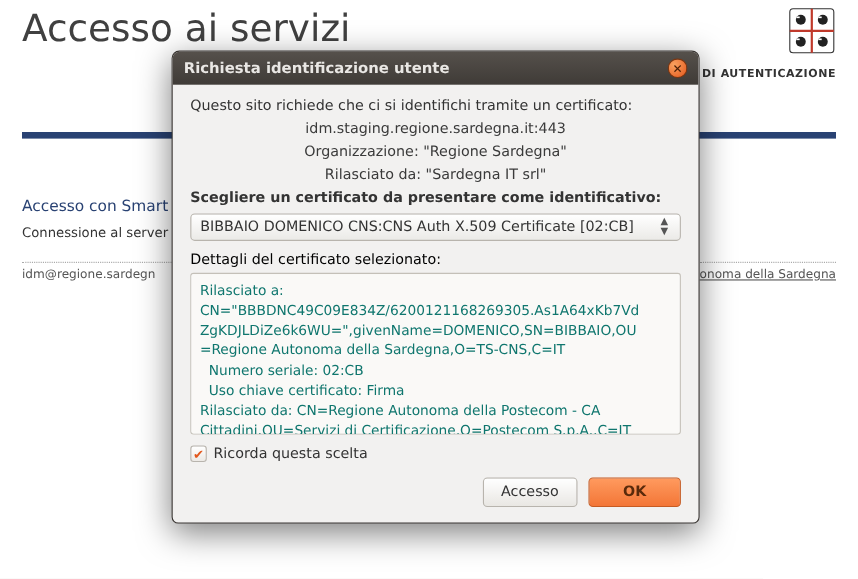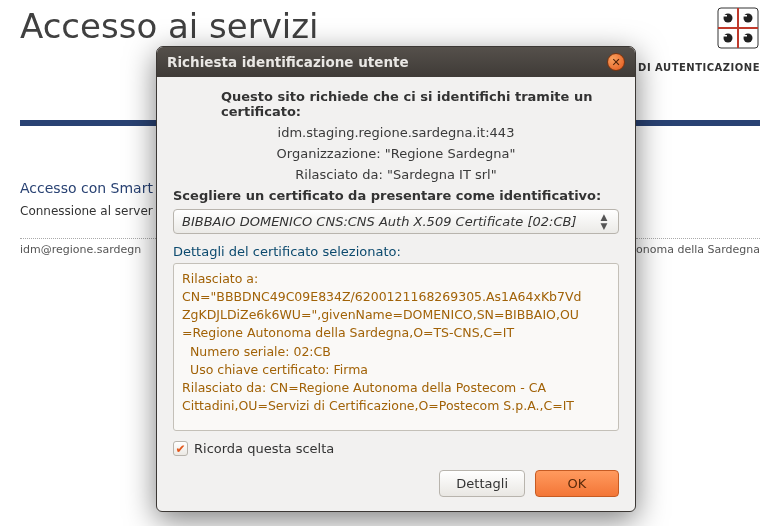--- a/index.html
+++ b/index.html
@@ -63,20 +63,21 @@
   }
   .footer-right {
     position: absolute;
     right: 20px;
     top: 238px;
     font-size: 11px;
     color: #555;
     border-top: 1px dotted #aaa;
     padding-top: 4px;
     text-align: right;
+    text-decoration: underline;
   }
 
   
   .dialog {
     position: absolute;
     left: 156px;
     top: 46px;
     width: 480px;
     background: #f2f1f0;
     border: 1px solid #3b3734;
@@ -105,73 +106,71 @@
     font-size: 11px;
     line-height: 1;
     cursor: pointer;
   }
   .dlg-body {
     padding: 12px 16px 14px 16px;
     font-size: 13px;
     color: #333;
   }
   .dlg-h {
-    font-weight: bold;
+    font-weight: normal;
     margin-bottom: 6px;
-    margin-left: 48px;
   }
   .dlg-line {
     margin: 2px 0 6px 0;
     color: #3a3a3a;
     text-align: center;
   }
   .dlg-h2 {
     font-weight: bold;
     margin-bottom: 6px;
   }
   .select {
     width: 100%;
     border: 1px solid #b8b4ad;
     border-radius: 4px;
     background: linear-gradient(#ffffff, #ebeae7);
     padding: 4px 36px 4px 8px;
     font-size: 13px;
     position: relative;
     cursor: pointer;
-    font-style: italic;
   }
   .select .selv {
     white-space: nowrap;
     overflow: hidden;
     text-overflow: ellipsis;
   }
   .select .arrow {
     position: absolute;
     right: 6px; top: 50%;
     transform: translateY(-50%);
     width: 16px; text-align: center;
     color: #555;
     font-size: 9px;
     line-height: 1;
   }
   .subhead {
     margin-top: 10px;
     margin-bottom: 4px;
-    color: #0c4a6e;
+    color: #000000;
   }
   .details {
     border: 1px solid #c4c0b8;
     background: #faf9f7;
     border-radius: 3px;
     padding: 6px 8px;
-    height: 168px;
+    height: 147px;
     overflow-y: scroll;
     font-size: 12.5px;
     line-height: 1.45;
-    color: #a16207;
+    color: #0f766e;
     word-break: break-word;
   }
   .details .ind {
     padding-left: 8px;
   }
   
   .details::-webkit-scrollbar { width: 14px; }
   .details::-webkit-scrollbar-track { background: #eceae6; border-left:1px solid #d6d2ca; }
   .details::-webkit-scrollbar-thumb { background: #c6c1b8; border-radius: 7px; border:2px solid #eceae6; }
 
@@ -209,21 +208,21 @@
     text-align: center;
   }
   .btn-default {
     background: linear-gradient(#ffffff,#e9e7e3);
     color: #333;
   }
   .btn-primary {
     background: linear-gradient(#ff9a5e,#f37637);
     border-color: #c65b23;
     color: #5a2a0b;
-    font-weight: 400;
+    font-weight: 700;
   }
 </style>
 </head>
 <body>
 
 <div class="page">
   <div class="page-title">Accesso ai servizi</div>
 
   <div class="logo">
     <svg width="44" height="44" viewBox="0 0 44 44">
@@ -283,17 +282,17 @@
       <div>Rilasciato da: CN=Regione Autonoma della Postecom - CA</div>
       <div>Cittadini,OU=Servizi di Certificazione,O=Postecom S.p.A.,C=IT</div>
     </div>
 
     <div class="remember">
       <div class="chk">✔</div>
       <span>Ricorda questa scelta</span>
     </div>
 
     <div class="buttons">
-      <div class="btn btn-default">Dettagli</div>
+      <div class="btn btn-default">Accesso</div>
       <div class="btn btn-primary">OK</div>
     </div>
   </div>
 </div>
 
 </body></html>

